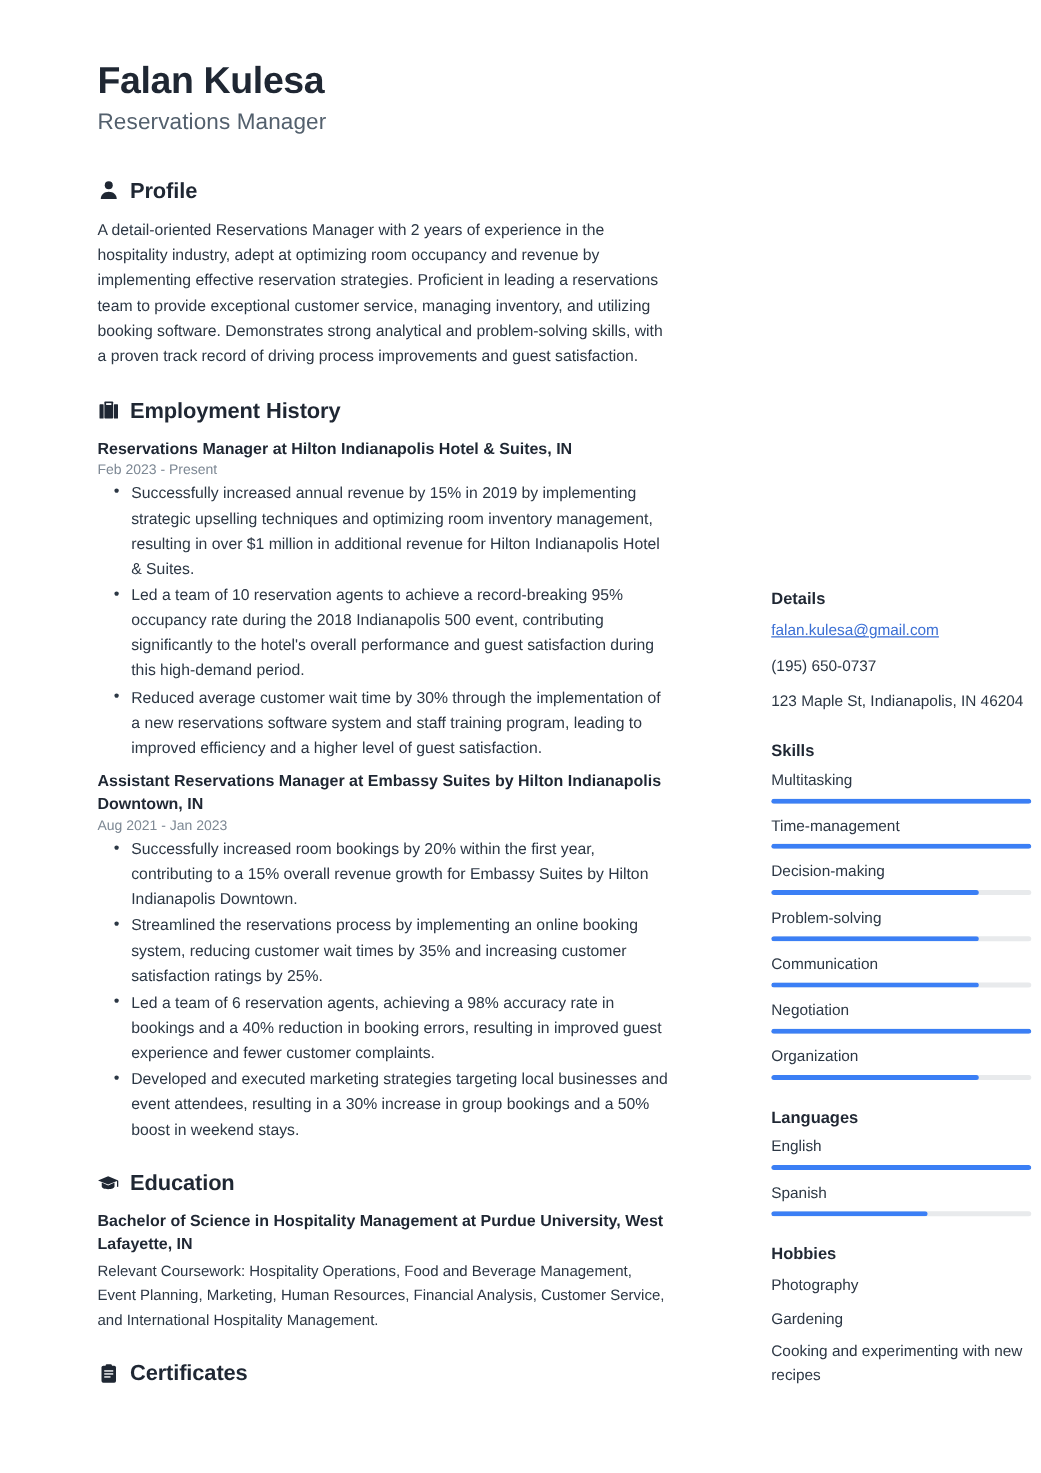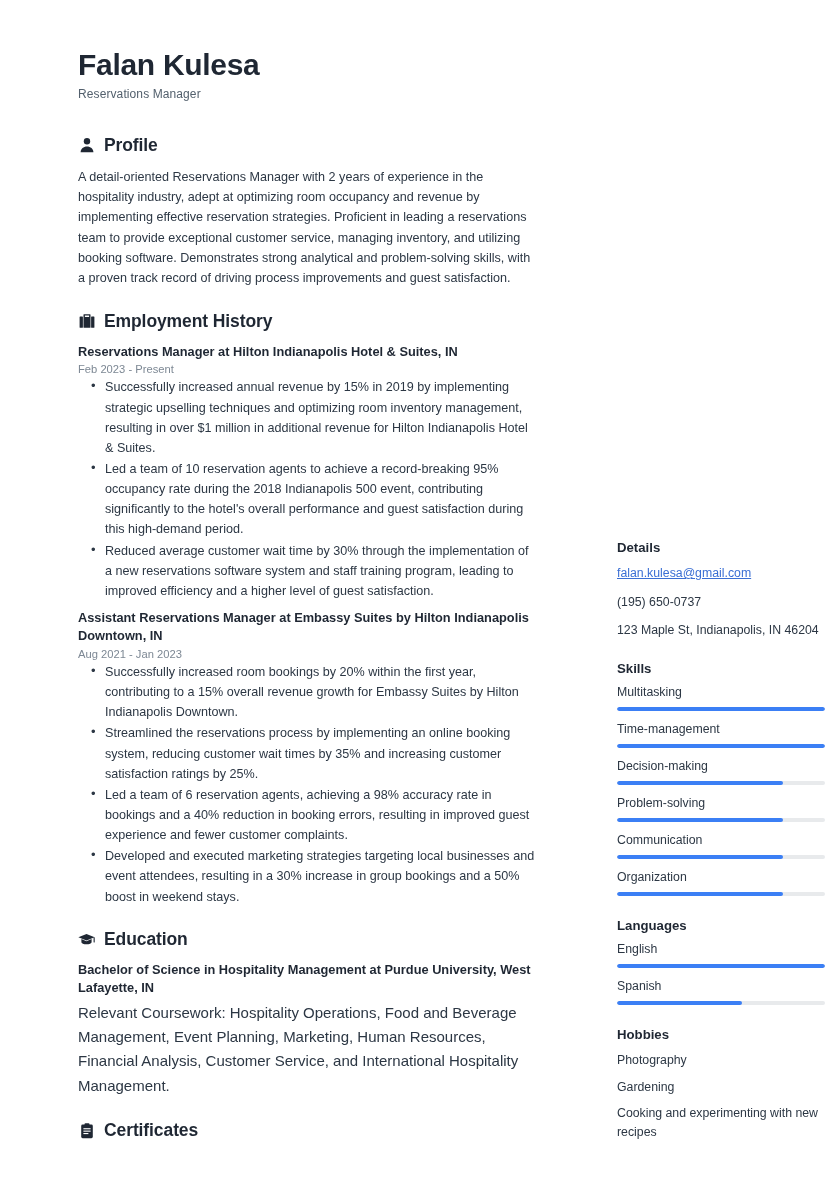--- a/index.html
+++ b/index.html
@@ -22,21 +22,21 @@
   
   .header { margin-bottom: 34px; }
   .name {
     font-size: 30px;
     font-weight: bold;
     letter-spacing: -0.3px;
     color: #1f2733;
     line-height: 1.15;
   }
   .job-title {
-    font-size: 12px;
+    font-size: 18px;
     color: #53606d;
     margin-top: 4px;
     letter-spacing: 0.1px;
   }
 
   
   .columns { display: flex; align-items: flex-end; gap: 36px; }
   .col-main { width: 458px; flex: 0 0 458px; }
   .col-side { width: 208px; flex: 0 0 208px; margin-left: 45px; }
 
@@ -79,21 +79,21 @@
     color: #1f2733;
     line-height: 1.45;
   }
   .entry-date {
     font-size: 11.2px;
     color: #7d8894;
     margin-top: 2px;
     margin-bottom: 2px;
   }
   .entry-desc {
-    font-size: 15px;
+    font-size: 12px;
     line-height: 1.62;
     color: #2c3744;
     margin-top: 3px;
   }
   ul.bullets {
     list-style: none;
     margin: 2px 0 0 0;
     padding: 0;
   }
   ul.bullets li {
@@ -307,20 +307,26 @@
             <div class="bar-fill" style="width: 80%; background: rgb(59, 127, 245);"></div>
           </div>
         </div>
         <div class="rated">
           <div class="rated-label">Communication</div>
           <div class="bar-track">
             <div class="bar-fill" style="width: 80%; background: rgb(59, 127, 245);"></div>
           </div>
         </div>
         <div class="rated">
+          <div class="rated-label">Negotiation</div>
+          <div class="bar-track">
+            <div class="bar-fill" style="width: 100%; background: rgb(59, 127, 245);"></div>
+          </div>
+        </div>
+        <div class="rated">
           <div class="rated-label">Organization</div>
           <div class="bar-track">
             <div class="bar-fill" style="width: 80%; background: rgb(59, 127, 245);"></div>
           </div>
         </div>
       </div>
 
       <div class="side-block">
         <div class="side-title">Languages</div>
         <div class="rated">

